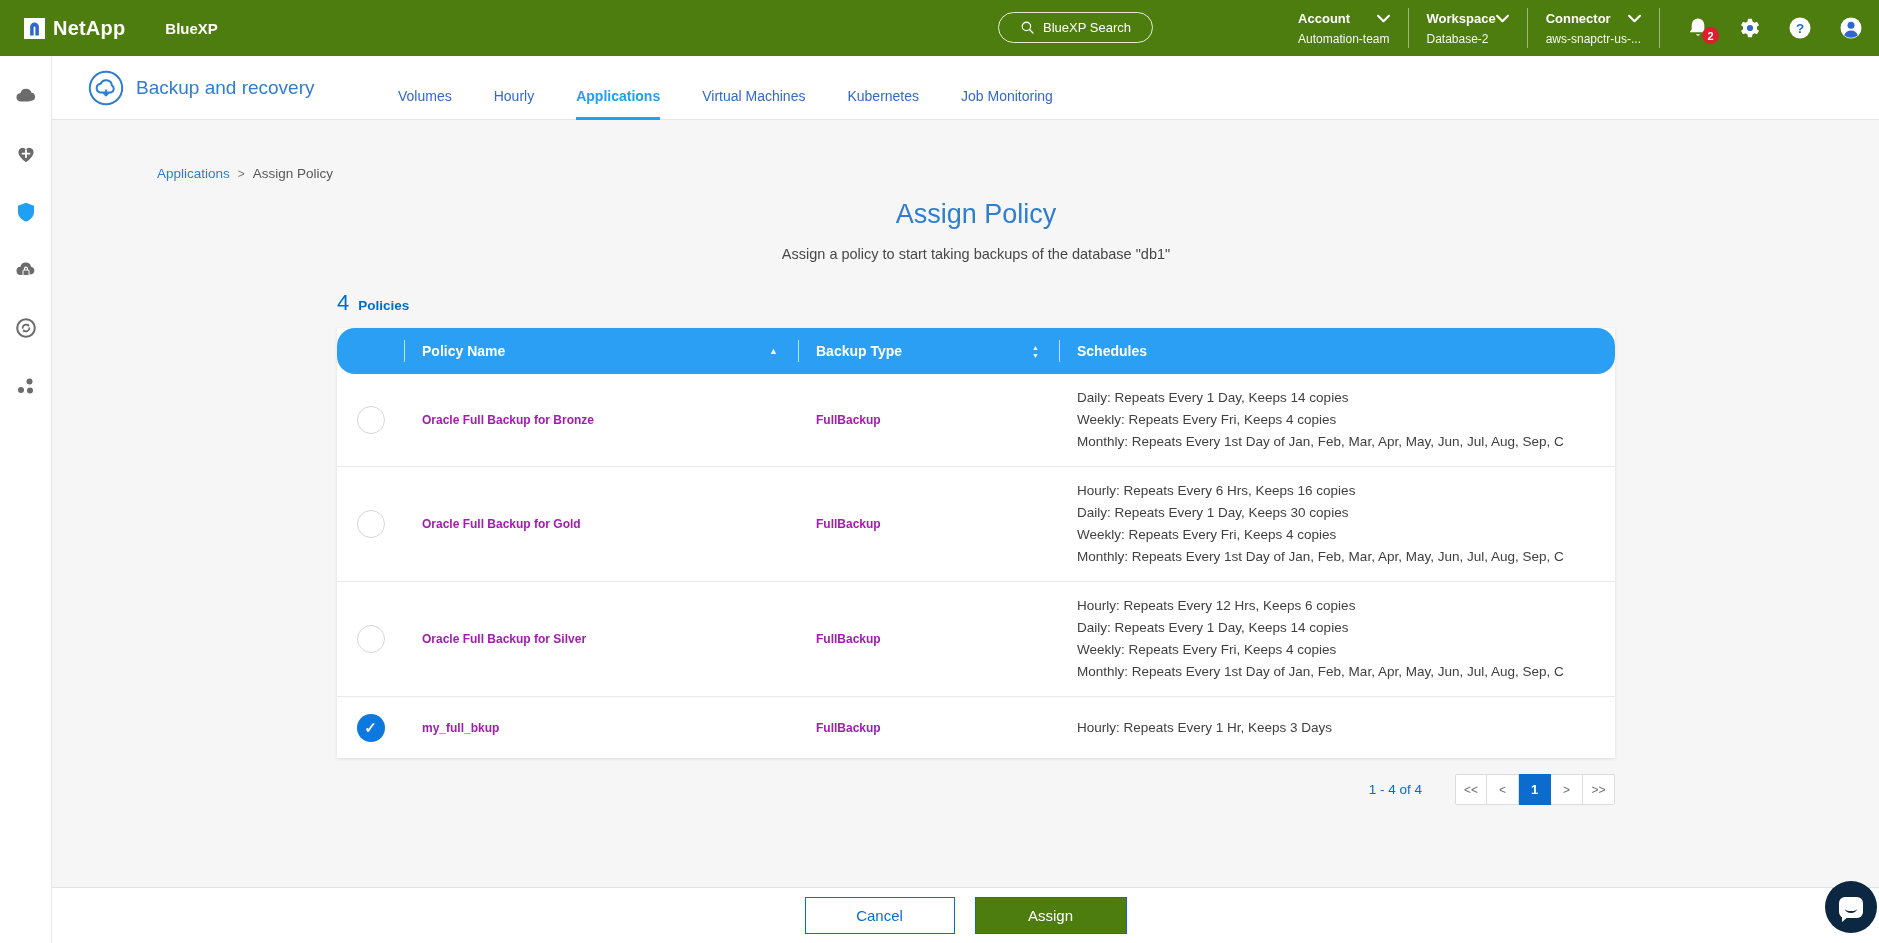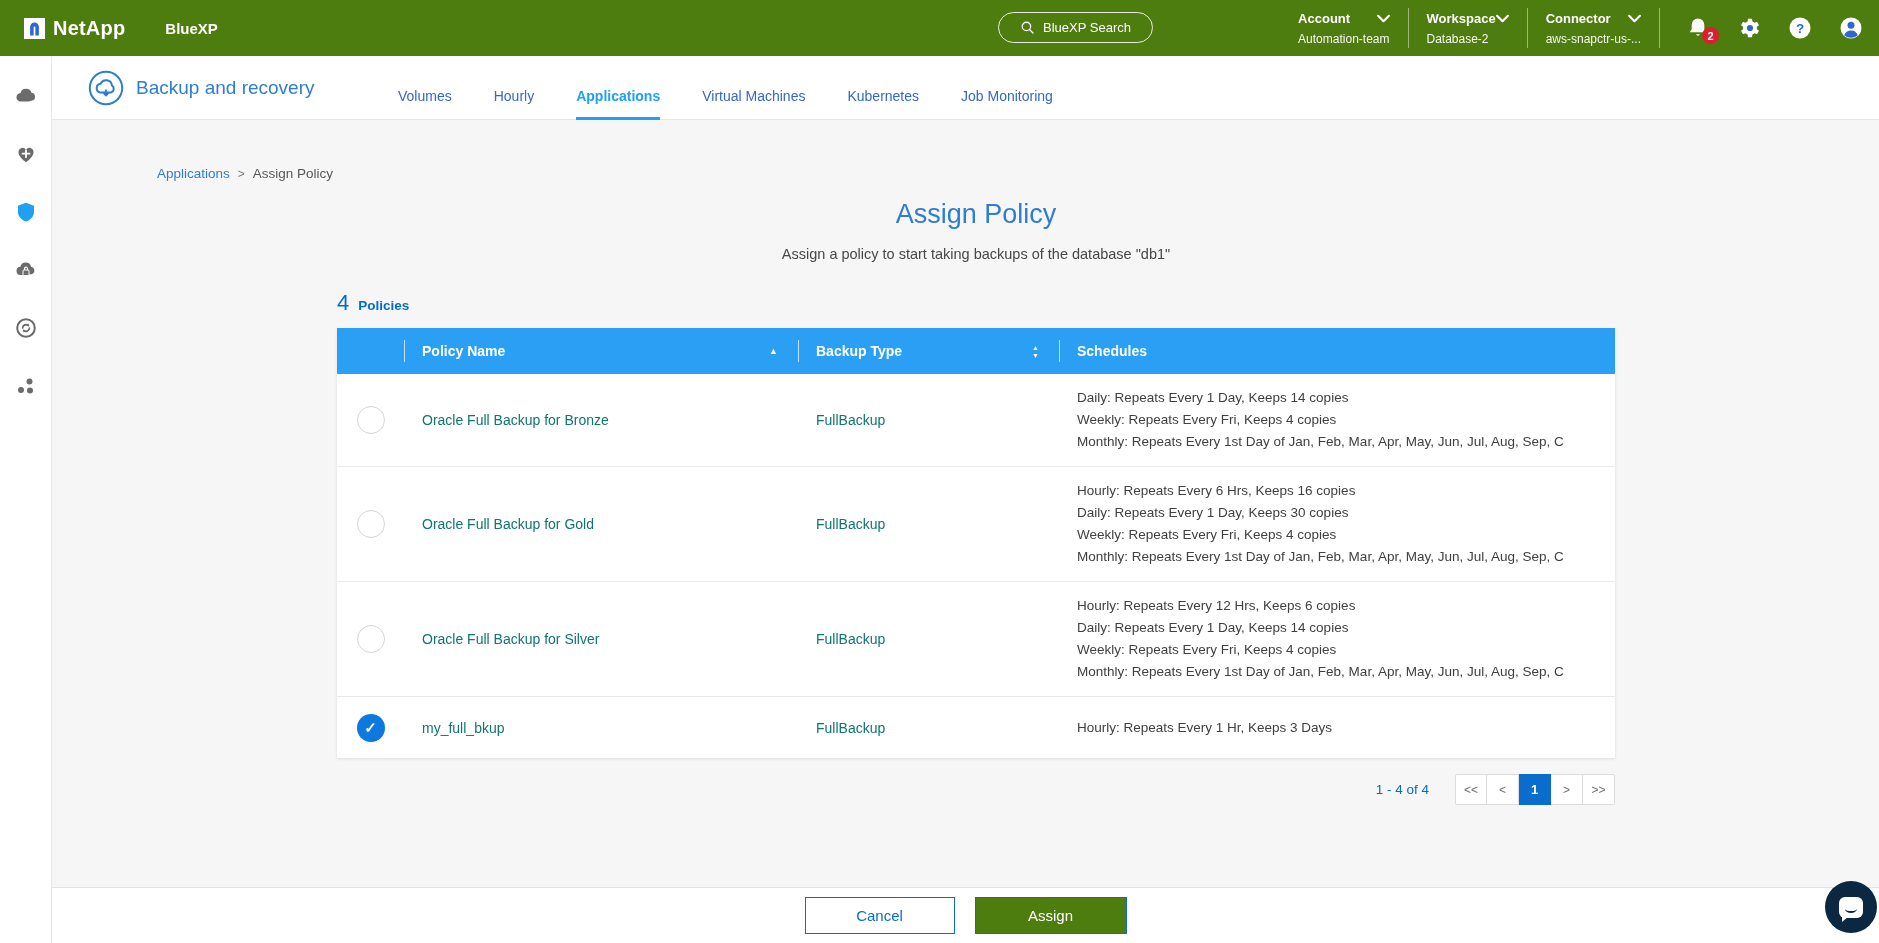--- a/index.html
+++ b/index.html
@@ -52,37 +52,37 @@
   .container { width:1278px; margin-left:285px; }
   .page-title { margin-top:18px; text-align:center; font-size:27px; color:#2e7dd1; font-weight:400; }
   .page-subtitle { margin-top:16px; text-align:center; font-size:14.5px; color:#474747; }
 
   .count-row { margin-top:28px; display:flex; align-items:baseline; gap:9px; }
   .count-num { font-size:22px; color:#006dc9; }
   .count-label { font-size:13.5px; color:#006dc9; font-weight:700; }
 
   
   .policy-table { margin-top:12px; background:#fff; box-shadow:0 1px 3px rgba(0,0,0,.10); }
-  .t-head { display:grid; grid-template-columns:67px 394px 261px 1fr; background:#2b9ff4; color:#fff; height:46px; align-items:center; font-size:14px; font-weight:700; }
+  .t-head { display:grid; grid-template-columns:67px 394px 261px 1fr; background:#2b9ff4; color:#fff; height:46px; align-items:center; font-size:14px; font-weight:700;border-radius:18px; }
   .h-cell { position:relative; padding-left:18px; display:flex; align-items:center; height:100%; }
   .h-cell .vsep { position:absolute; left:0; top:12px; width:1px; height:22px; background:rgba(255,255,255,.7); }
   .sort-asc { margin-left:auto; margin-right:20px; font-size:9px; line-height:9px; }
   .sort-both { margin-left:auto; margin-right:20px; display:flex; flex-direction:column; gap:1px; font-size:7px; line-height:7px; opacity:.95; }
   .t-row { display:grid; grid-template-columns:67px 394px 261px 1fr; align-items:center; background:#fff; border-top:1px solid #e9e9e9; min-height:62px; padding:13px 0; }
   .t-row:first-child { border-top:none; }
   .col.sel { display:flex; justify-content:center; }
   .radio { width:28px; height:28px; border-radius:50%; border:1px solid #d6d6d6; background:#fff; cursor:pointer; display:flex; align-items:center; justify-content:center; }
   .radio.checked { border:none; background:#0d78dd; }
   .radio .check { color:#fff; font-size:15px; font-weight:700; }
-  .col.name, .col.type { padding-left:18px; font-size:14px; color:#0f766e; }
+  .col.name, .col.type { padding-left:18px; font-size:12px; color:#a21caf;font-weight:bold; }
   .col.sched { padding-left:18px; font-size:13.5px; color:#404040; }
   .sline { line-height:22px; }
 
   
-  .pager-row { margin-top:16px; display:flex; justify-content:flex-end; align-items:center; gap:26px; }
+  .pager-row { margin-top:16px; display:flex; justify-content:flex-end; align-items:center; gap:33px; }
   .pager-range { font-size:13.5px; color:#006dc9; }
   .pager-btns { display:flex; }
   .pg-btn { width:32px; height:31px; background:#fff; border:1px solid #dcdcdc; border-left-width:0; color:#6e6e6e; font-size:12px; cursor:pointer; font-family:"Liberation Sans", sans-serif; }
   .pg-btn:first-child { border-left-width:1px; border-radius:2px 0 0 2px; }
   .pg-btn:last-child { border-radius:0 2px 2px 0; }
   .pg-btn.active { background:#0a6dcd; border-color:#0a6dcd; color:#fff; font-weight:700; font-size:13px; }
 
   
   .footer-bar { height:56px; background:#fff; border-top:1px solid #e3e3e3; display:flex; align-items:center; justify-content:center; gap:20px; flex-shrink:0; }
   .btn { height:37px; font-size:15px; cursor:pointer; font-family:"Liberation Sans", sans-serif; }

